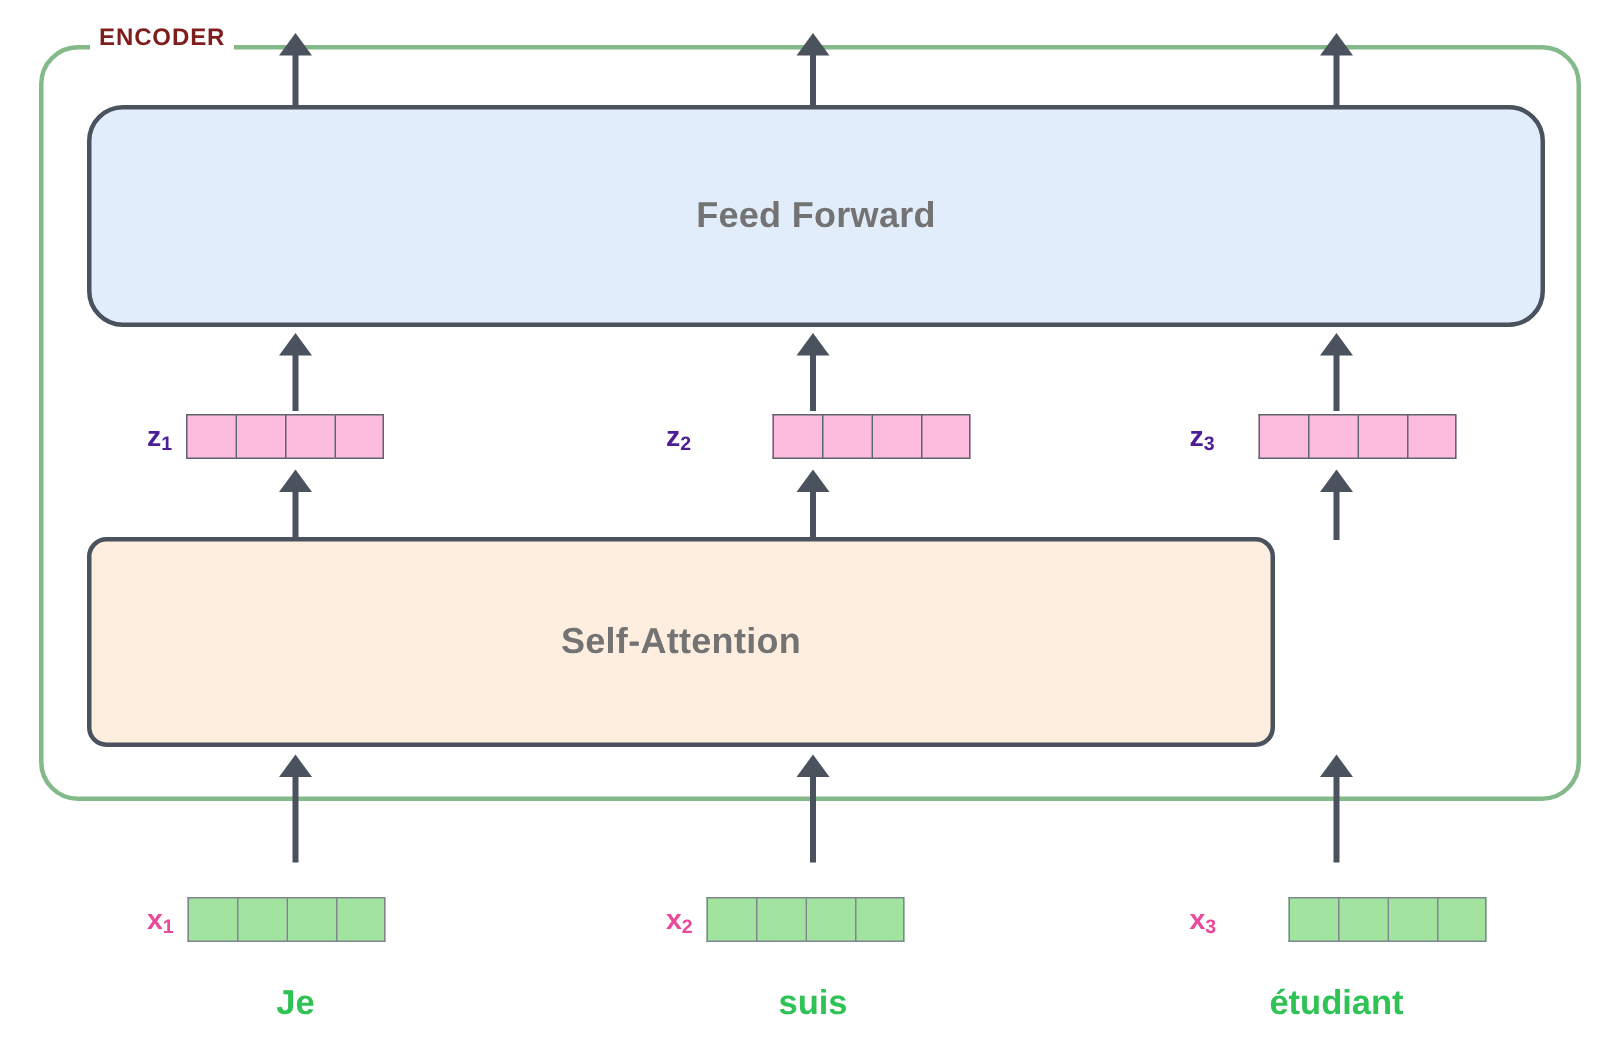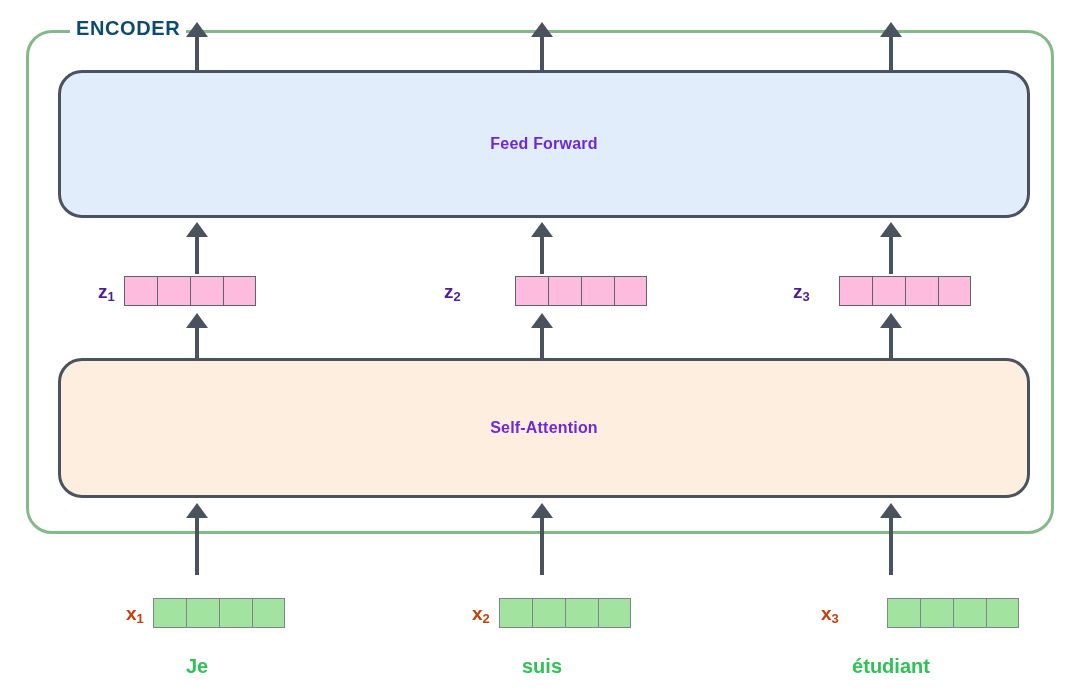--- a/index.html
+++ b/index.html
@@ -25,61 +25,62 @@
     top: 30px;
     width: 1028px;
     height: 504px;
     border: 3px solid #84b98a;
     border-radius: 26px;
     box-sizing: border-box;
     background: transparent;
   }
   .encoder-label {
     position: absolute;
-    left: 70px;
+    left: 60px;
     top: 18px;
-    font-size: 20px;
+    font-size: 16px;
     font-weight: 700;
     letter-spacing: 0.6px;
-    color: #0c4a6e;
+    color: #7f1d1d;
     background: #ffffff;
     padding: 0 6px;
     line-height: 1;
     white-space: nowrap;
   }
 
   
   .layer-box {
     position: absolute;
     box-sizing: border-box;
     border: 3px solid #4a525e;
     border-radius: 24px;
     display: flex;
     align-items: center;
     justify-content: center;
   }
   .layer-box .layer-title {
-    font-size: 16px;
+    font-size: 24px;
     font-weight: 600;
-    color: #6d28d9;
+    color: #737373;
     letter-spacing: 0.2px;
   }
   #feed-forward-box {
     left: 58px;
     top: 70px;
     width: 972px;
     height: 148px;
     background: #e2edfc;
   }
   #self-attention-box {
     left: 58px;
     top: 358px;
-    width: 972px;
+    width: 792px;
     height: 140px;
     background: #fdeedf;
+    border-radius: 13px;
   }
 
   
   .vector-group {
     position: absolute;
     display: flex;
     align-items: center;
   }
   .vector-label {
     font-size: 19px;
@@ -106,27 +107,27 @@
     border: 1px solid #6f7680;
     border-right-width: 0;
   }
   .vector-cells .cell:last-child {
     border-right-width: 1px;
   }
 
   .z-vector .vector-label { color: #4c1d95; }
   .z-vector .cell { background: #fdbbdd; border-color: #5d646e; }
 
-  .x-vector .vector-label { color: #c2410c; margin-left: 28px; }
+  .x-vector .vector-label { color: #ec4899; }
   .x-vector .cell { background: #a3e3a0; border-color: #7e858c; }
 
   
   .word-label {
     position: absolute;
-    font-size: 20px;
+    font-size: 23px;
     font-weight: 700;
     color: #2fc254;
     text-align: center;
     white-space: nowrap;
   }
 
   
   .arrow {
     position: absolute;
     width: 22px;

